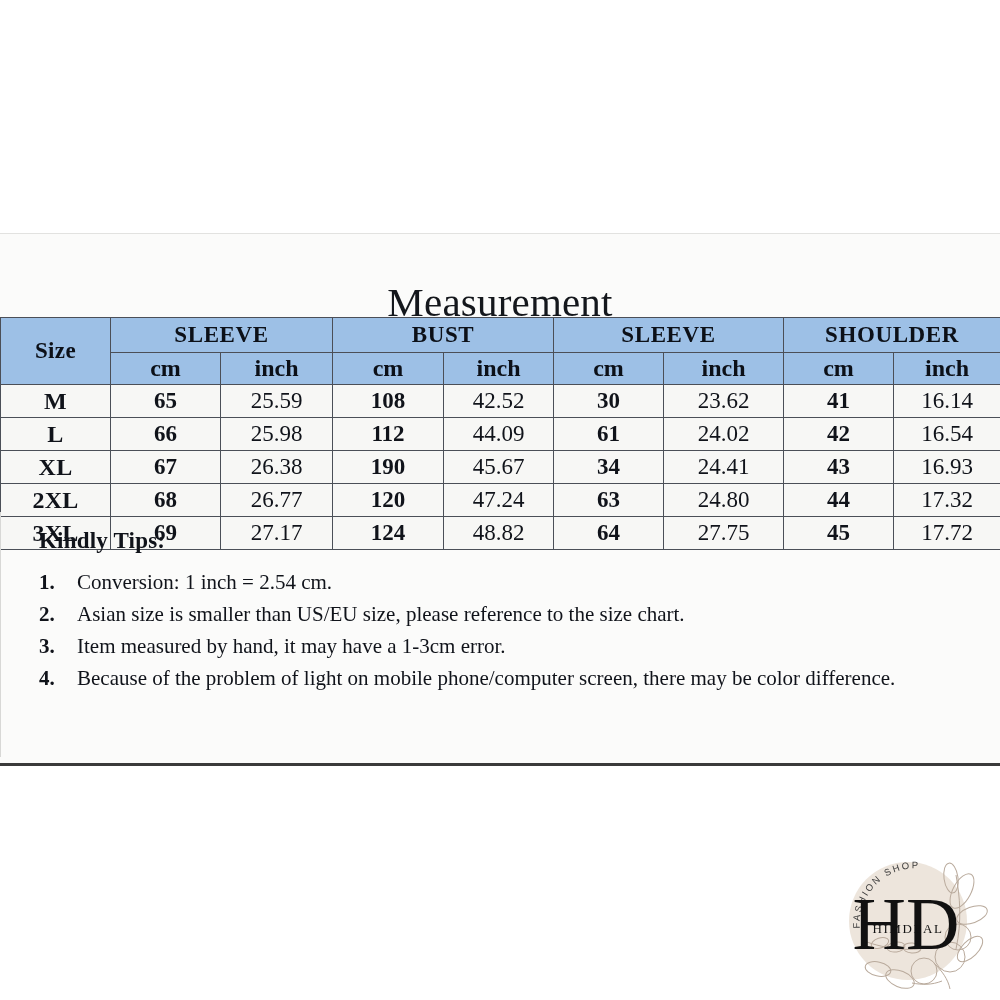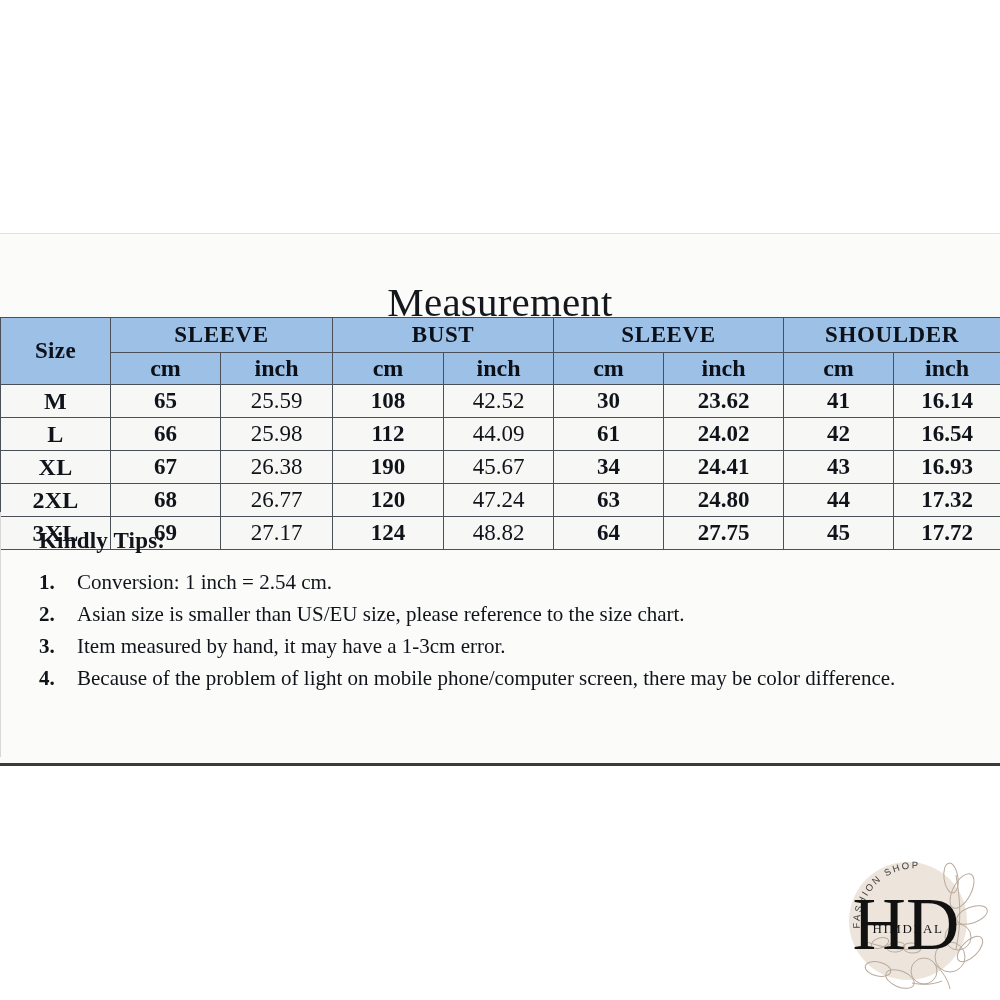--- a/index.html
+++ b/index.html
@@ -80,21 +80,21 @@
     font-size: 23px;
     letter-spacing: .4px;
   }
   #size-table tbody td {
     height: 32px;
     background: #f7f7f5;
   }
   .cell-size { font-weight: bold; font-size: 24px; letter-spacing: .3px; }
   .cell-cm   { font-weight: bold; font-size: 23px; }
   .cell-inch { font-weight: normal; font-size: 23px; }
-  .cell-inch-b { font-weight: bold; font-size: 23px; }
+  .cell-inch-b { font-weight: normal; font-size: 23px; }
 
   
   #tips {
     position: absolute;
     left: 0;
     top: 278px;
     width: 960px;
     height: 245px;
     border-left: 1px solid #d8d8d6;
     box-sizing: border-box;

